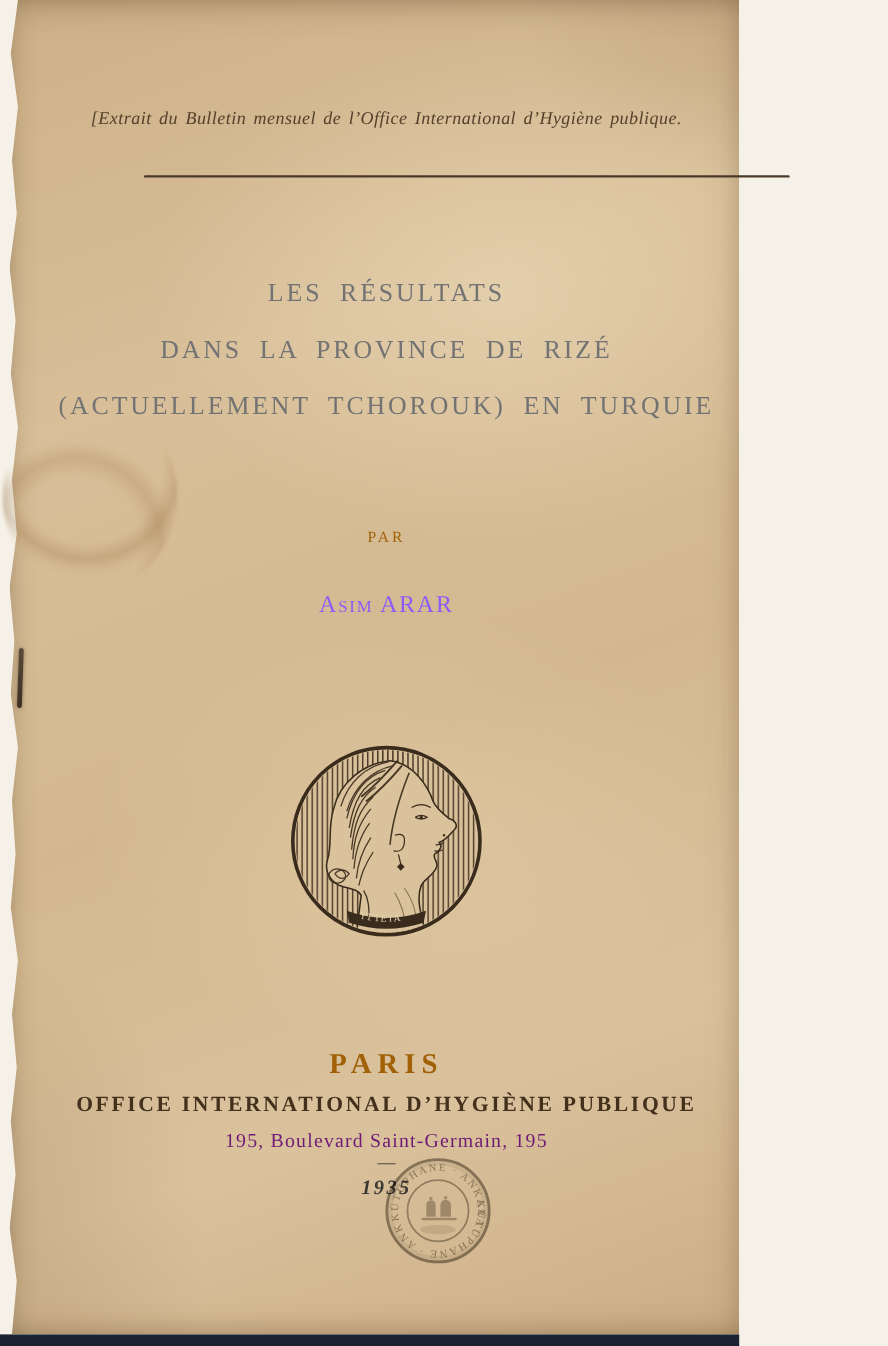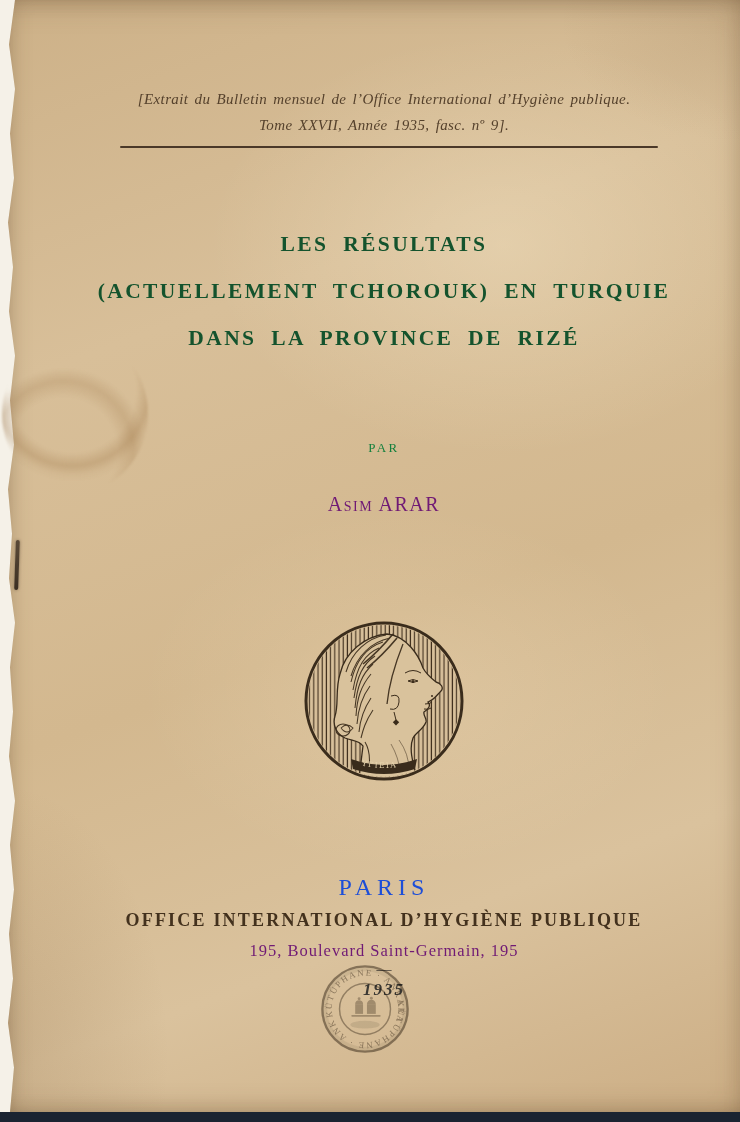--- a/index.html
+++ b/index.html
@@ -2,21 +2,21 @@
 <html><head>
 <meta charset="utf-8">
 <style>
   html,body{margin:0;padding:0;}
   body{
     width:740px;height:1122px;
     font-family:"Liberation Serif","DejaVu Serif",serif;
     background:#f5f1e8;
     overflow:hidden;
   }
-  .photo{position:relative;width:740px;height:1122px;background:#f5f1e8;}
+  .photo{position:relative;width:616px;height:1122px;background:#f5f1e8;}
 
   
   .paper{
     position:absolute;top:0;left:0;right:0;bottom:10px;
     background:
       radial-gradient(ellipse 420px 300px at 68% 22%, rgba(255,243,214,.30), transparent 70%),
       radial-gradient(ellipse 380px 260px at 55% 62%, rgba(255,240,210,.18), transparent 70%),
       radial-gradient(ellipse 260px 420px at 0% 95%, rgba(128,94,56,.20), transparent 65%),
       radial-gradient(ellipse 300px 200px at 100% 2%, rgba(128,94,56,.14), transparent 60%),
       linear-gradient(160deg,#cdb188 0%,#d8bf99 28%,#d3b88f 55%,#dac29d 78%,#ccae85 100%);
@@ -49,30 +49,30 @@
 
   .header-note{
     position:absolute;left:0;right:0;top:86px;
     font-style:italic;font-size:15px;line-height:26px;
     color:#55412c;letter-spacing:.4px;word-spacing:2px;
   }
   .rule{position:absolute;left:86px;top:146px;width:538px;height:2px;background:#4a3828;border-radius:1px;}
 
   .title{
     position:absolute;left:0;right:0;top:221px;
-    font-weight:700;font-size:21.5px;line-height:47px;
-    letter-spacing:2.4px;word-spacing:7px;color:#14532d;
-  }
-  .par{position:absolute;left:0;right:0;top:440px;font-size:13px;letter-spacing:2.5px;color:#15803d;}
-  .author{position:absolute;left:0;right:0;top:493px;font-size:20px;letter-spacing:1.5px;font-variant:small-caps;color:#701a75;}
+    font-weight:400;font-size:21.5px;line-height:47px;
+    letter-spacing:2.4px;word-spacing:7px;color:#737373;
+  }
+  .par{position:absolute;left:0;right:0;top:440px;font-size:13px;letter-spacing:2.5px;color:#a16207;}
+  .author{position:absolute;left:0;right:0;top:493px;font-size:20px;letter-spacing:1.5px;font-variant:small-caps;color:#8b5cf6;}
 
   .coin-wrap{position:absolute;left:0;right:0;top:612px;height:180px;}
   .coin-wrap svg{display:block;margin:0 auto;}
 
-  .paris{position:absolute;left:0;right:0;top:874px;font-size:24px;font-weight:400;letter-spacing:5px;color:#1d4ed8;}
+  .paris{position:absolute;left:0;right:0;top:874px;font-size:24px;font-weight:700;letter-spacing:5px;color:#a16207;}
   .publisher{position:absolute;left:0;right:0;top:910px;font-size:18px;letter-spacing:2.2px;color:#43311d;font-weight:bold;}
   .address{position:absolute;left:0;right:0;top:941px;font-size:16.5px;letter-spacing:1px;color:#701a75;}
   .separator{position:absolute;left:0;right:0;top:962px;font-size:15px;line-height:15px;color:#3e3a34;}
   .year{position:absolute;left:0;right:0;top:980px;font-size:17px;font-weight:700;letter-spacing:2px;color:#3b3833;font-style:italic;}
 
   .stamp{
     position:absolute;left:316px;top:960px;width:98px;height:98px;
     filter:blur(.4px);opacity:.68;mix-blend-mode:multiply;
   }
 </style>
@@ -82,29 +82,28 @@
 <div class="photo">
 
   <div class="paper"></div>
   <div class="stain"></div>
   <div class="staple"></div>
 
   <div class="content">
 
     <div class="header-note">
       <div>[Extrait du Bulletin mensuel de l’Office International d’Hygiène publique.</div>
-      <div>Tome XXVII, Année 1935, fasc. nº 9].</div>
     </div>
 
     <div class="rule"></div>
 
     <div class="title">
       <div>LES RÉSULTATS</div>
+      <div>DANS LA PROVINCE DE RIZÉ</div>
       <div>(ACTUELLEMENT TCHOROUK) EN TURQUIE</div>
-      <div>DANS LA PROVINCE DE RIZÉ</div>
     </div>
 
     <div class="par">PAR</div>
     <div class="author">Asim ARAR</div>
 
     <div class="coin-wrap">
       <svg width="178" height="178" viewBox="0 0 178 178">
         <defs>
           <clipPath id="coinClip">
               <circle cx="89" cy="89" r="76"></circle>

